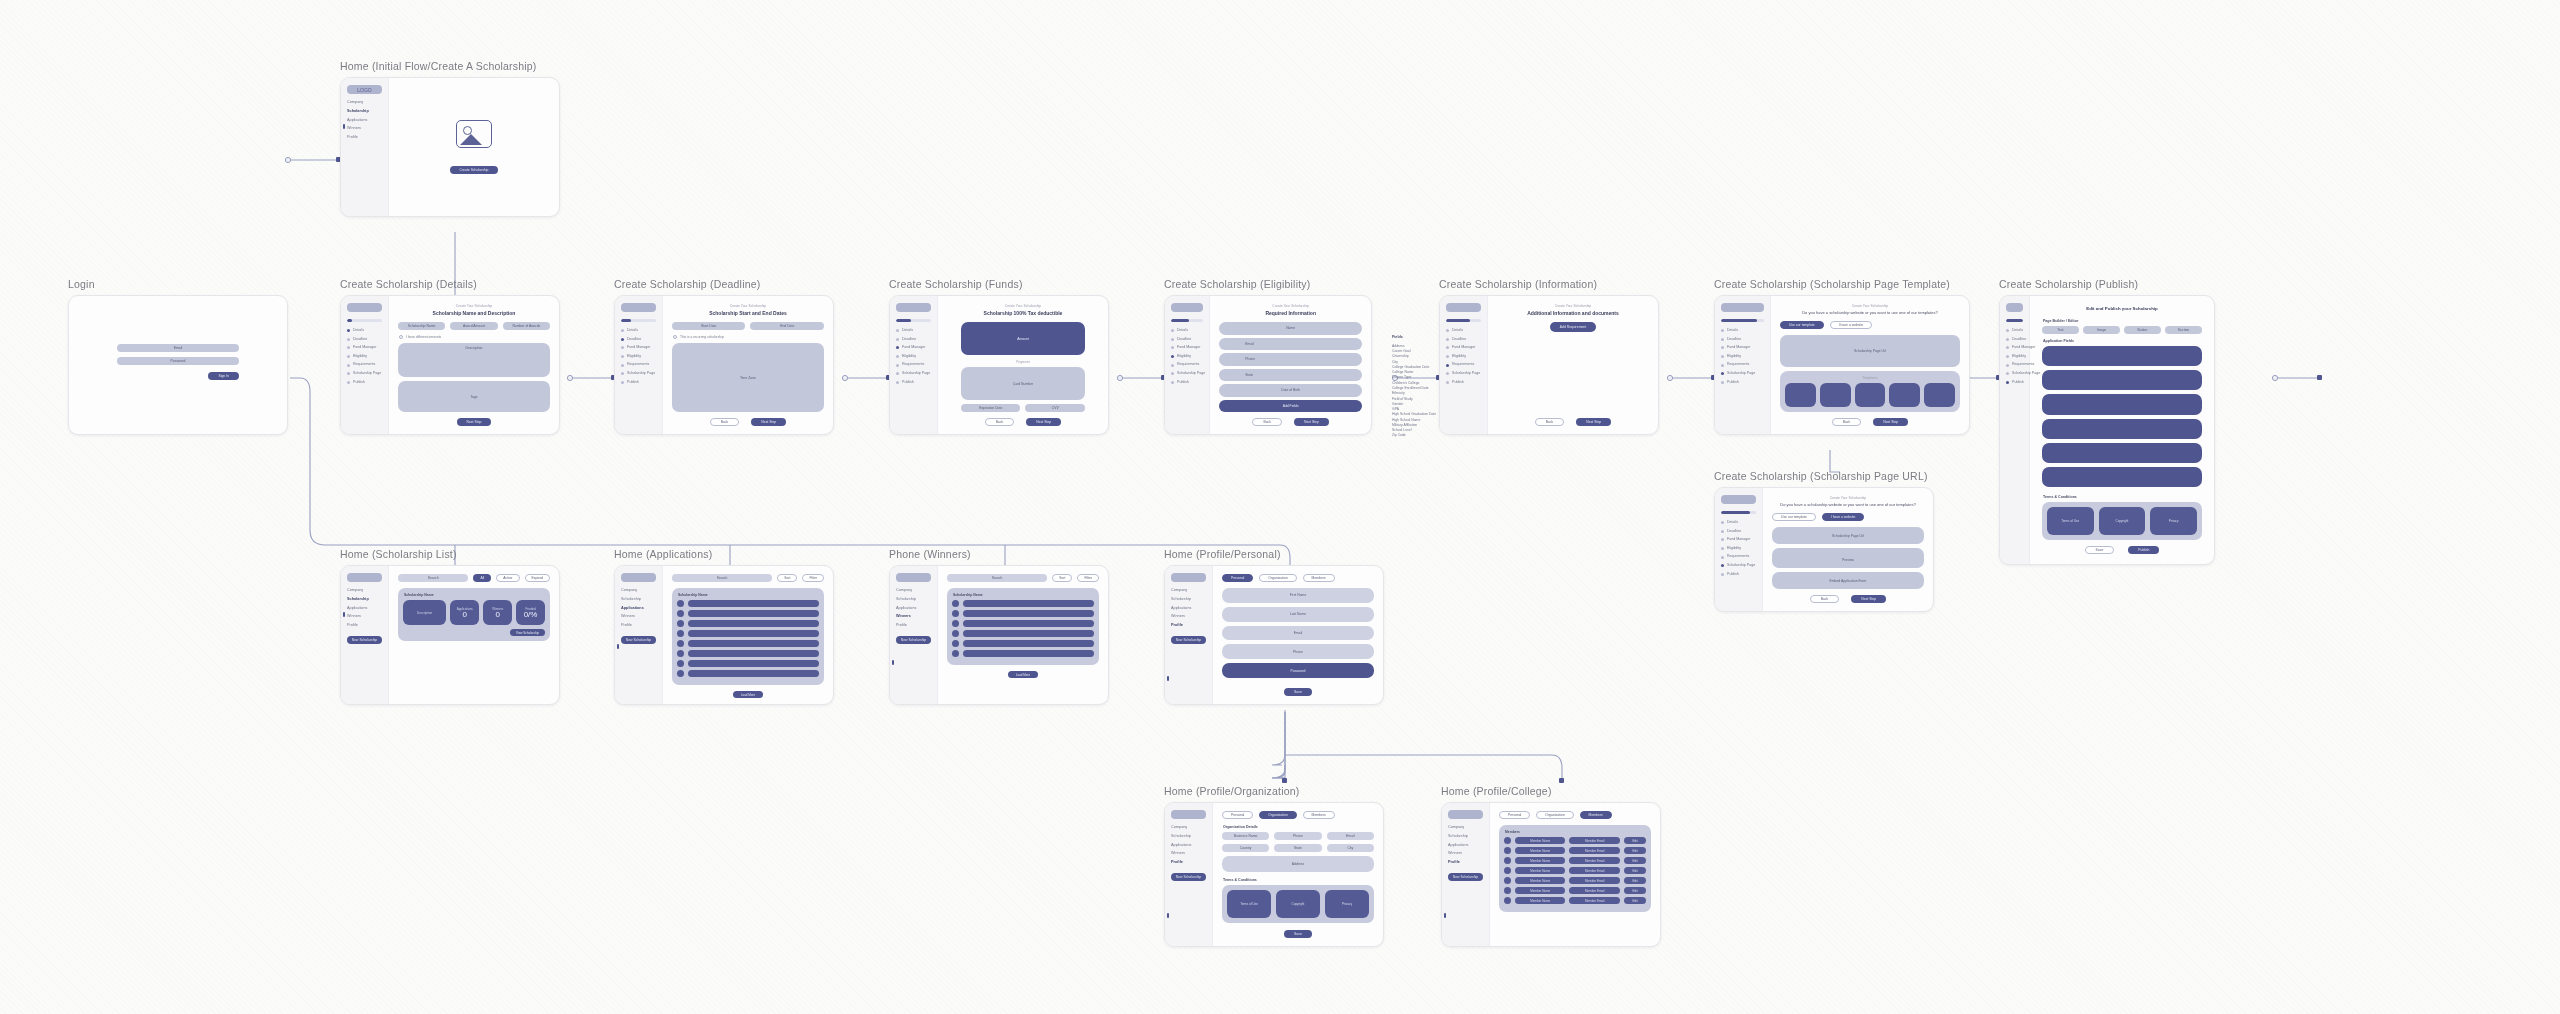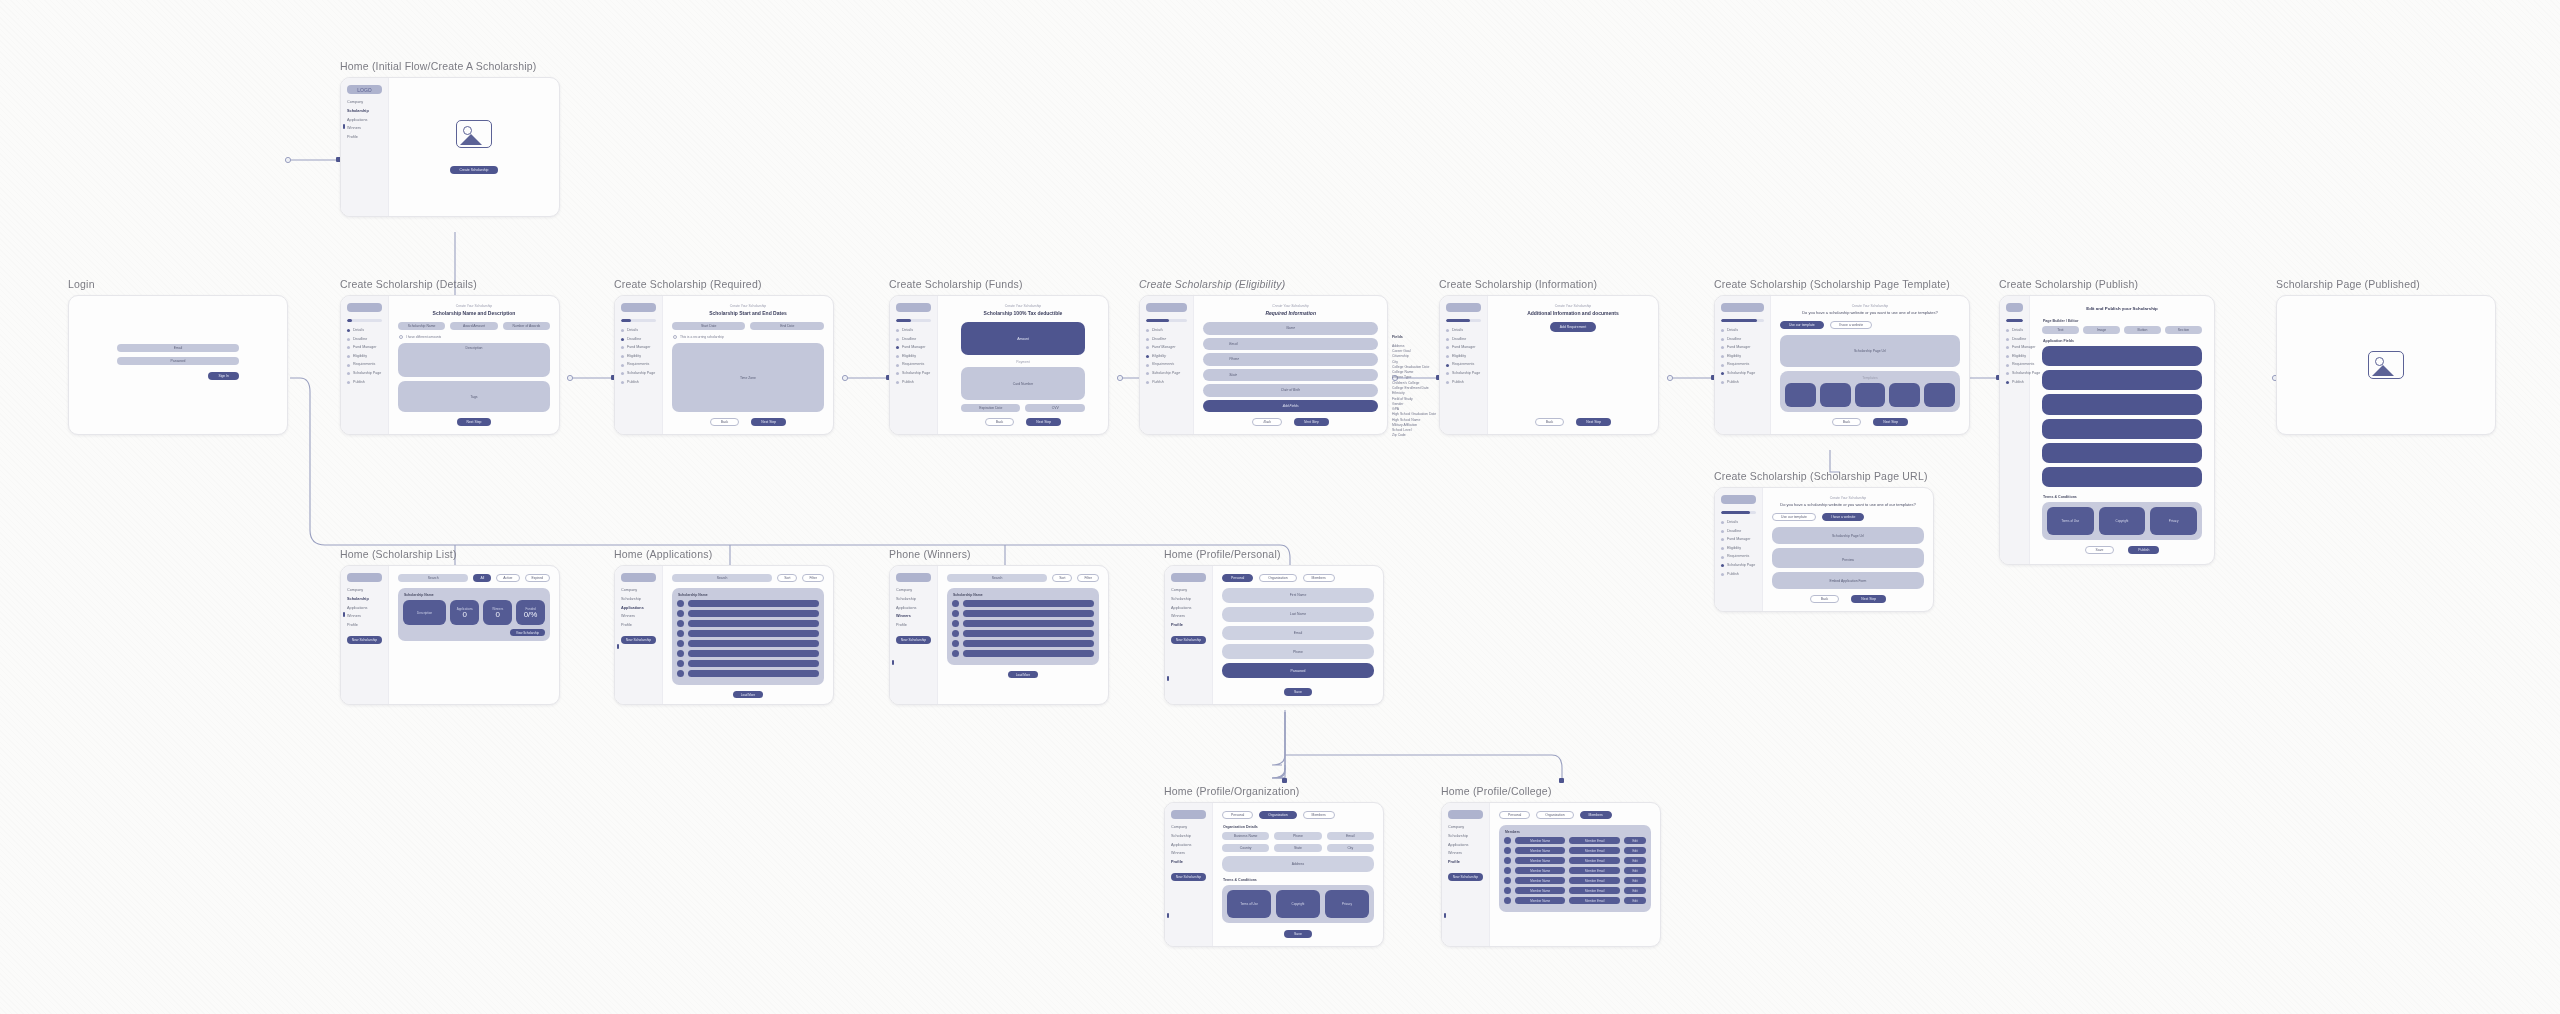--- a/index.html
+++ b/index.html
@@ -283,21 +283,21 @@
             <span>Tags</span>
           </div>
       <div class="ctr" style="margin-top:6px">
             <div class="btn primary">Next Step</div>
           </div>
     </div>
   </div>
 </div>
 
 <div class="frame" style="left:614px; top:278px; width:220px;">
-  <div class="frame-title">Create Scholarship (Required)</div>
+  <div class="frame-title">Create Scholarship (Deadline)</div>
   <div class="card" style="height:140px;">
     <div class="sb">
       <div class="sb-logo"></div>
       <div class="sb-prog">
             <i style="width:28%"></i>
           </div>
       <div class="sb-item">
             <i class="sb-dot"></i>
             <span>Details</span>
           </div>
@@ -408,21 +408,21 @@
             </div>
       </div>
       <div class="navrow">
         <div class="btn ghost">Back</div>
         <div class="btn primary">Next Step</div>
       </div>
     </div>
   </div>
 </div>
 
-<div class="frame" style="left:1139px; top:278px; width:249px;font-style:italic;">
+<div class="frame" style="left:1164px; top:278px; width:208px;">
   <div class="frame-title">Create Scholarship (Eligibility)</div>
   <div class="card" style="height:140px;">
     <div class="sb">
       <div class="sb-logo"></div>
       <div class="sb-prog">
             <i style="width:56%"></i>
           </div>
       <div class="sb-item">
             <i class="sb-dot"></i>
             <span>Details</span>
@@ -756,26 +756,20 @@
             <span>Embed Application Form</span>
           </div>
       <div class="navrow">
         <div class="btn ghost">Back</div>
         <div class="btn primary">Next Step</div>
       </div>
     </div>
   </div>
 </div>
 
-<div class="frame" style="left:2276px; top:278px; width:220px;">
-  <div class="frame-title">Scholarship Page (Published)</div>
-  <div class="card plain" style="height:140px;display:flex;align-items:center;justify-content:center">
-    <div class="imgph"></div>
-  </div>
-</div>
 
 <div class="frame" style="left:340px; top:548px; width:220px;">
   <div class="frame-title">Home (Scholarship List)</div>
   <div class="card" style="height:140px;">
     <div class="sb">
       <div class="sb-logo"></div>
       <div class="sb-bar" style="top:46px"></div>
       <div class="sb-item sb-nav">
             <span>Company</span>
           </div>

